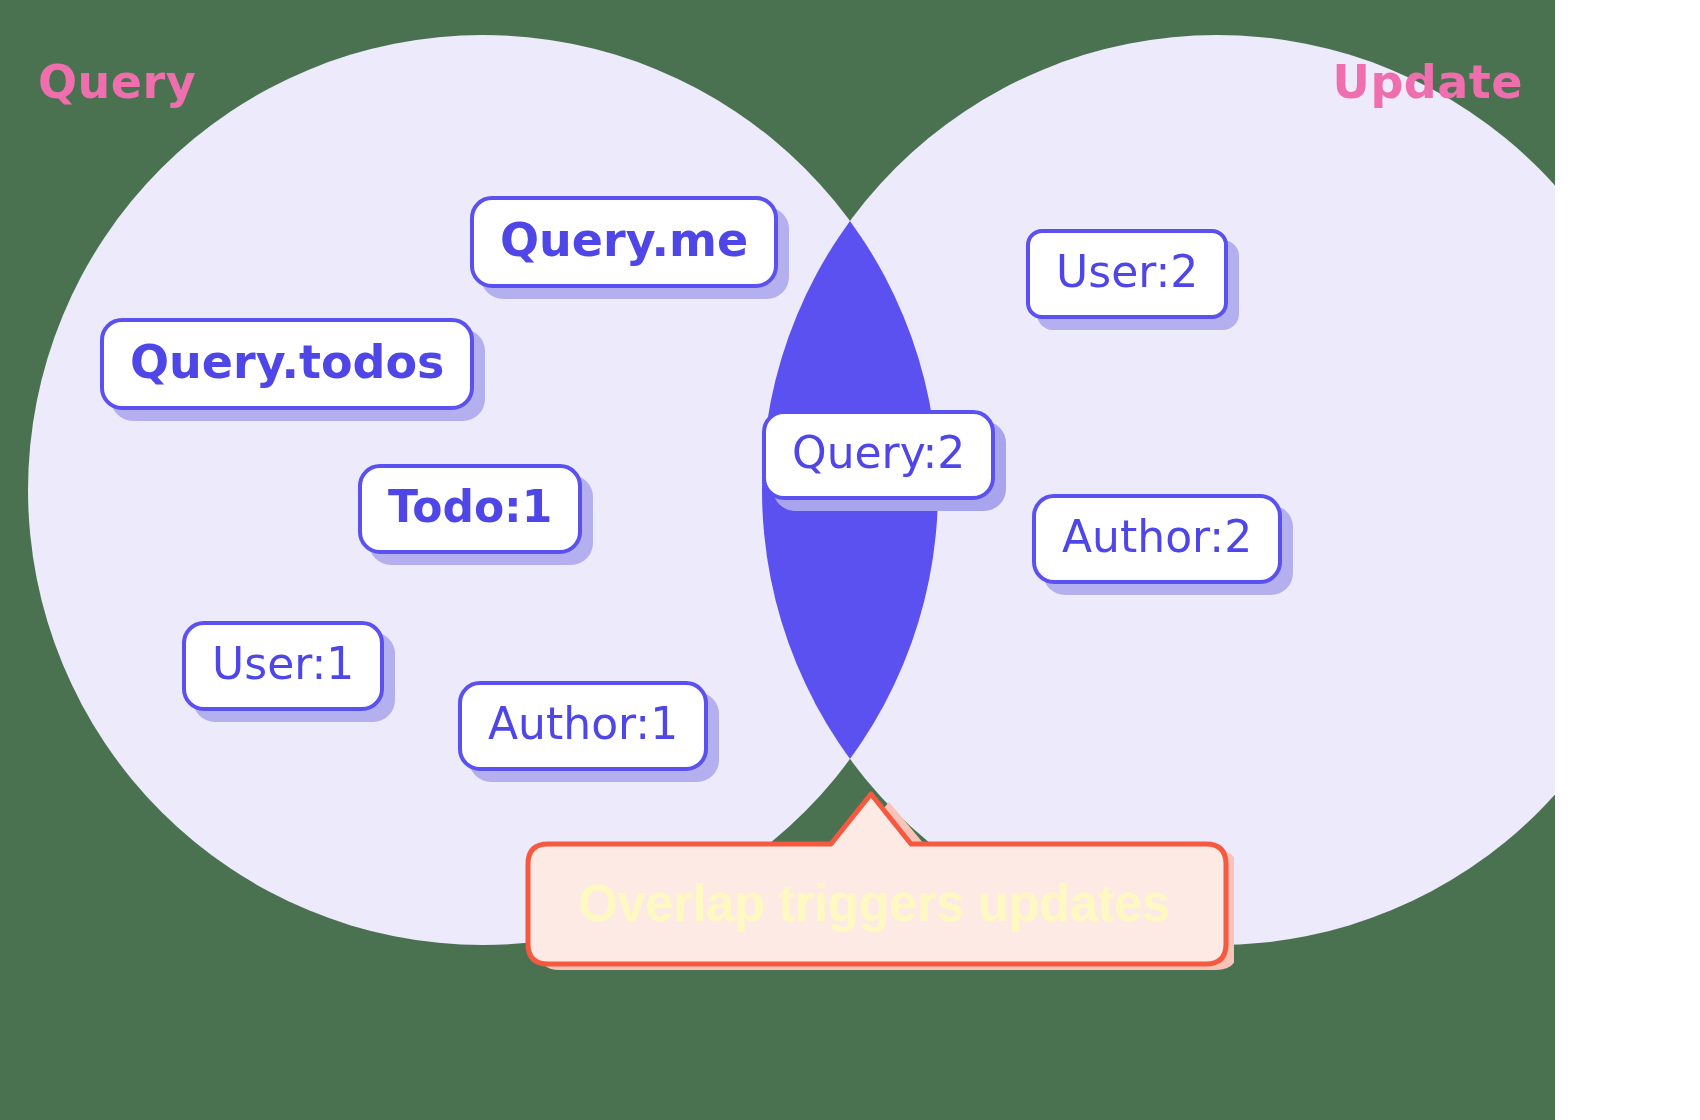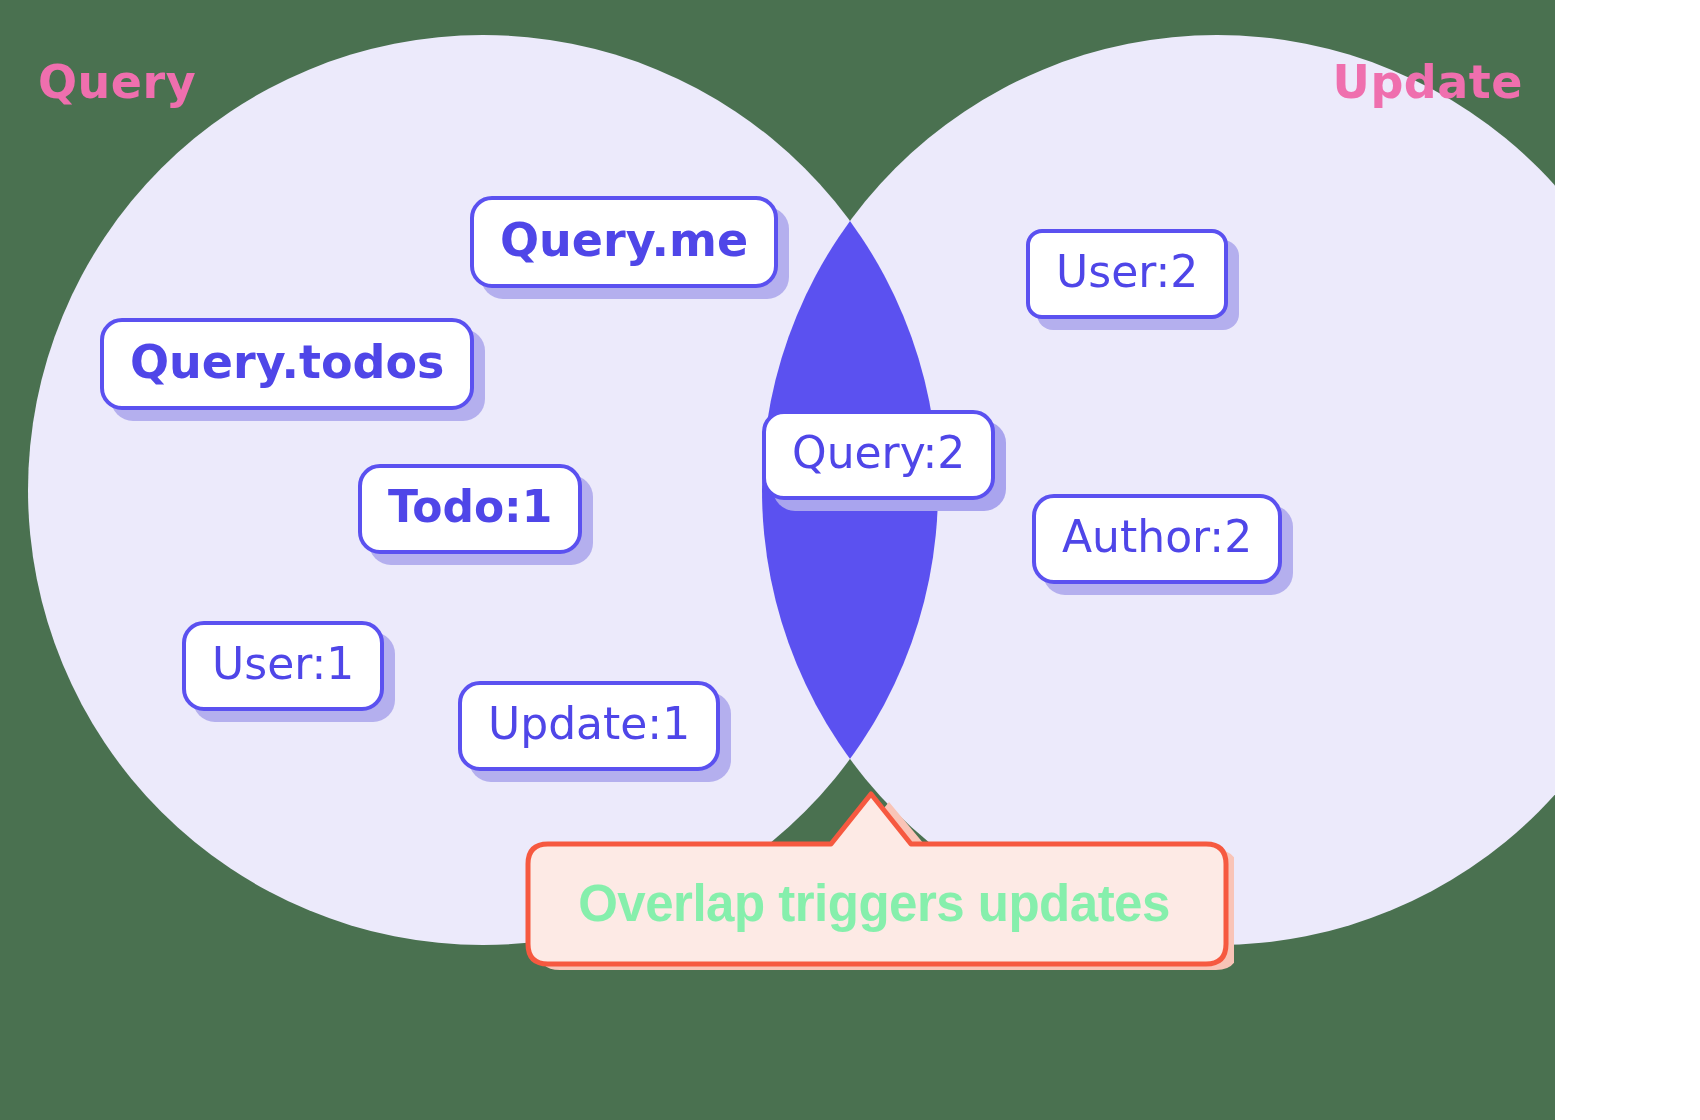--- a/index.html
+++ b/index.html
@@ -100,21 +100,21 @@
   #callout-text {
     position: absolute;
     left: 0;
     top: 88px;
     width: 700px;
     text-align: center;
     font-family: "Liberation Sans Narrow", "Liberation Sans", sans-serif;
     font-weight: bold;
     font-size: 51px;
     letter-spacing: -0.5px;
-    color: #86efac;
+    color: #fef9c3;
     white-space: nowrap;
   }
 </style>
 </head>
 <body>
 
 <div id="stage">
 
   <svg id="venn-svg" viewBox="0 0 1700 1120">
     <defs>
@@ -132,21 +132,21 @@
     </g>
   </svg>
 
   <div class="set-label" id="label-query">Query</div>
   <div class="set-label" id="label-update">Update</div>
 
   <div class="pill bold" id="pill-query-me">Query.me</div>
   <div class="pill bold" id="pill-query-todos">Query.todos</div>
   <div class="pill" id="pill-todo-1">Todo:1</div>
   <div class="pill" id="pill-user-1">User:1</div>
-  <div class="pill" id="pill-author-1">Update:1</div>
+  <div class="pill" id="pill-author-1">Author:1</div>
   <div class="pill on-lens" id="pill-todo-2">Query:2</div>
   <div class="pill" id="pill-user-2">User:2</div>
   <div class="pill" id="pill-author-2">Author:2</div>
 
   <div id="callout-wrap">
     <svg id="callout-svg" viewBox="0 0 710 200">
 
       <path fill="#f9c4b7" d="M 365 16
                L 405 64
                L 692 64

